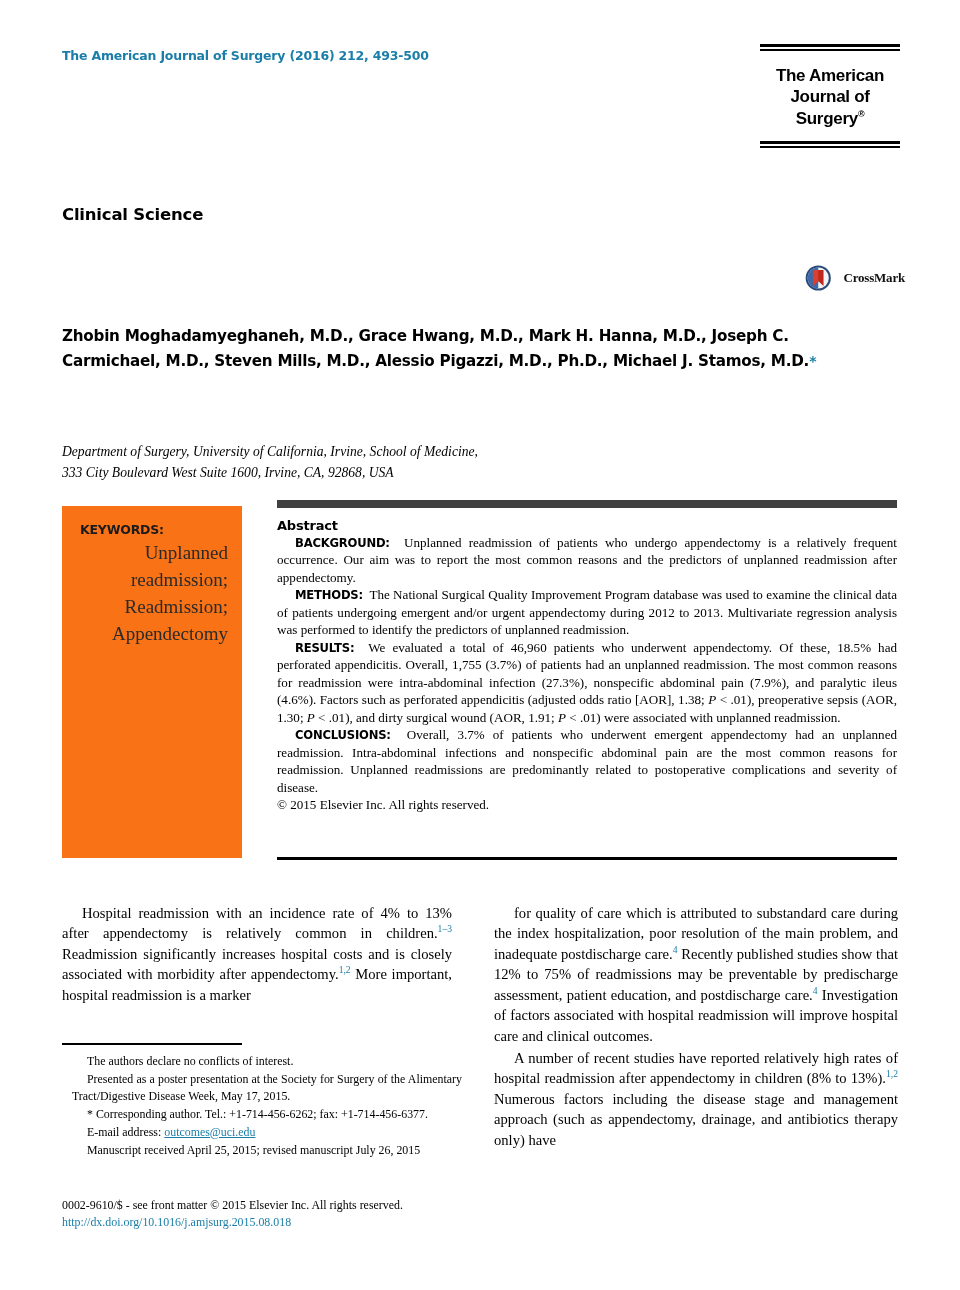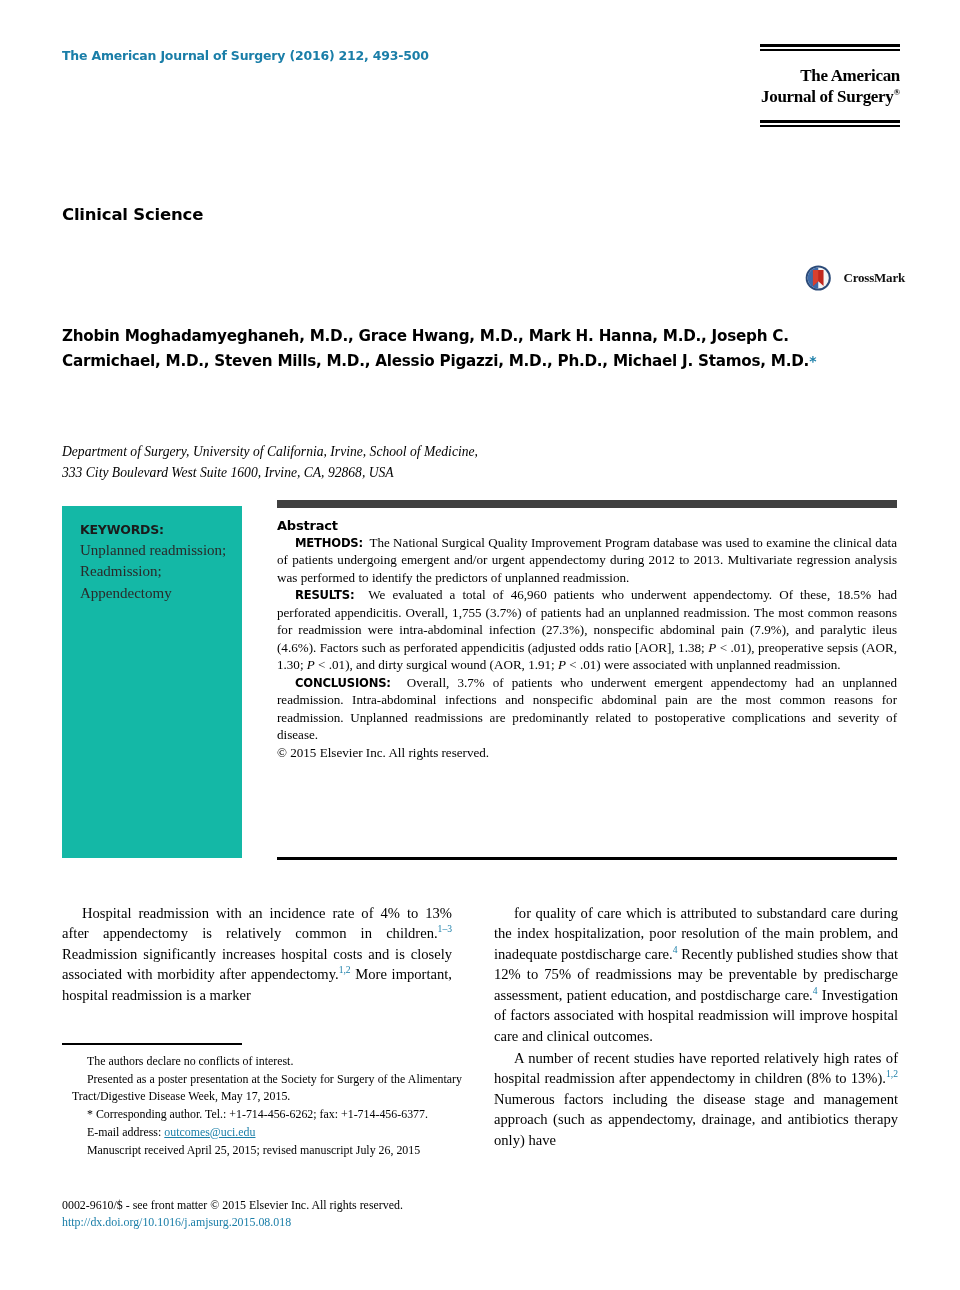--- a/index.html
+++ b/index.html
@@ -47,26 +47,25 @@
     height: 2px;
     margin-bottom: 14px;
   }
   .logo-rule-bot {
     border-top: 3px solid #000;
     border-bottom: 2px solid #000;
     height: 2px;
     margin-top: 12px;
   }
   .logo-text {
-    font-family: Liberation Serif, serif;
+    font-family: Liberation Sans, sans-serif;
     font-weight: bold;
     font-size: 17px;
     line-height: 1.25;
     letter-spacing: -0.3px;
-    text-align: right;
   }
   .logo-text sup { font-size: 9px; vertical-align: super; }
 
   
   .section-label {
     position: absolute;
     left: 62px;
     top: 205px;
     font-family: "DejaVu Sans", sans-serif;
     font-weight: bold;
@@ -127,37 +126,38 @@
     line-height: 1.52;
   }
 
   
   .keywords-box {
     position: absolute;
     left: 62px;
     top: 506px;
     width: 180px;
     height: 352px;
-    background: #14b8a6;
+    background: #f97316;
     box-sizing: border-box;
     padding: 16px 14px 10px 18px;
   }
   .kw-title {
     font-family: "DejaVu Sans", sans-serif;
     font-weight: bold;
     font-size: 12.5px;
     letter-spacing: -0.2px;
     margin-bottom: 3px;
     color: #1b1b1b;
   }
   .kw-list {
     font-family: "Liberation Serif", serif;
-    font-size: 15px;
+    font-size: 19px;
     line-height: 1.42;
     color: #2a2a2a;
+    text-align: right;
   }
 
   
   .abstract {
     position: absolute;
     left: 277px;
     top: 500px;
     width: 620px;
     border-top: 8px solid #404040;
     border-bottom: 3px solid #000;
@@ -302,20 +302,21 @@
   </div>
 
   <div class="keywords-box">
     <div class="kw-title">KEYWORDS:</div>
     <div class="kw-list">Unplanned readmission; Readmission; Appendectomy</div>
   </div>
 
   <div class="abstract">
     <div class="abstract-title">Abstract</div>
 
+    <p class="abs-para"><span class="abs-label">BACKGROUND:</span>&nbsp; <span>Unplanned readmission of patients who undergo appendectomy is a relatively frequent occurrence. Our aim was to report the most common reasons and the predictors of unplanned readmission after appendectomy.</span></p>
 
     <p class="abs-para"><span class="abs-label">METHODS:</span>&nbsp; <span>The National Surgical Quality Improvement Program database was used to examine the clinical data of patients undergoing emergent and/or urgent appendectomy during 2012 to 2013. Multivariate regression analysis was performed to identify the predictors of unplanned readmission.</span></p>
 
     <p class="abs-para"><span class="abs-label">RESULTS:</span>&nbsp; <span>We evaluated a total of 46,960 patients who underwent appendectomy. Of these, 18.5% had perforated appendicitis. Overall, 1,755 (3.7%) of patients had an unplanned readmission. The most common reasons for readmission were intra-abdominal infection (27.3%), nonspecific abdominal pain (7.9%), and paralytic ileus (4.6%). Factors such as perforated appendicitis (adjusted odds ratio [AOR], 1.38; </span><span class="ital">P</span><span> &lt; .01), preoperative sepsis (AOR, 1.30; </span><span class="ital">P</span><span> &lt; .01), and dirty surgical wound (AOR, 1.91; </span><span class="ital">P</span><span> &lt; .01) were associated with unplanned readmission.</span></p>
 
     <p class="abs-para"><span class="abs-label">CONCLUSIONS:</span>&nbsp; <span>Overall, 3.7% of patients who underwent emergent appendectomy had an unplanned readmission. Intra-abdominal infections and nonspecific abdominal pain are the most common reasons for readmission. Unplanned readmissions are predominantly related to postoperative complications and severity of disease.</span></p>
 
     <p class="abs-copy">© 2015 Elsevier Inc. All rights reserved.</p>
   </div>
 

